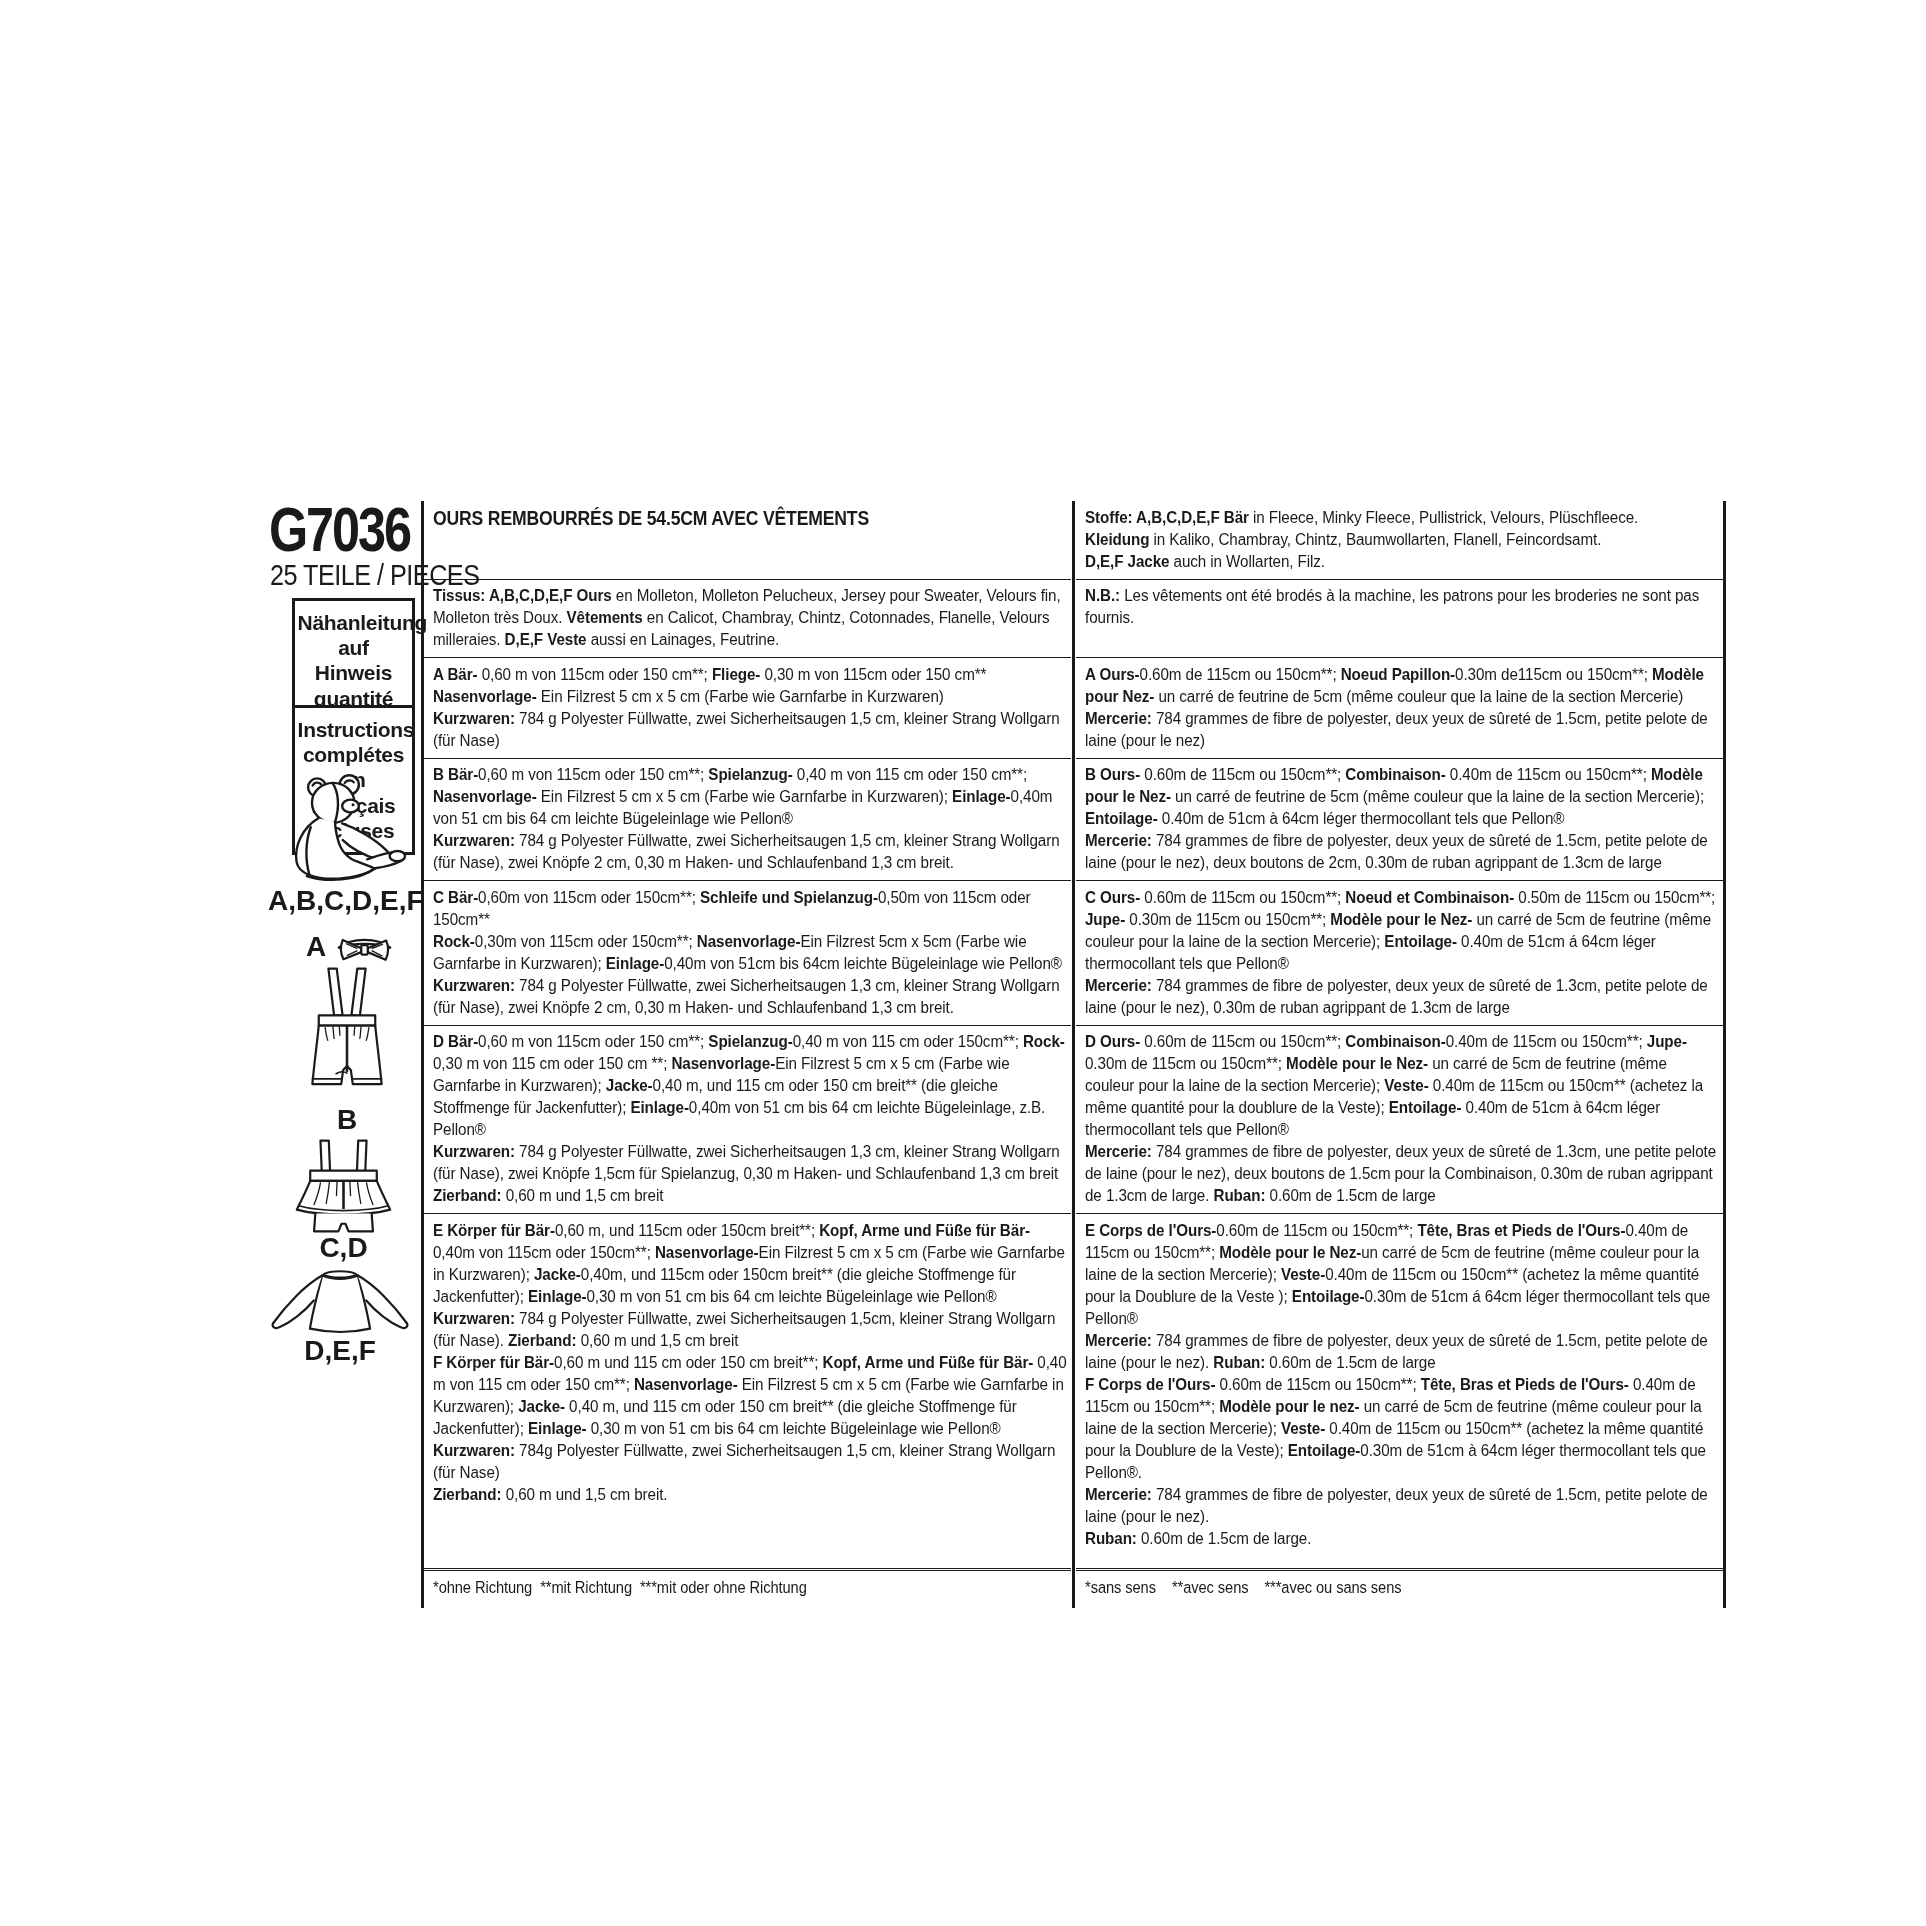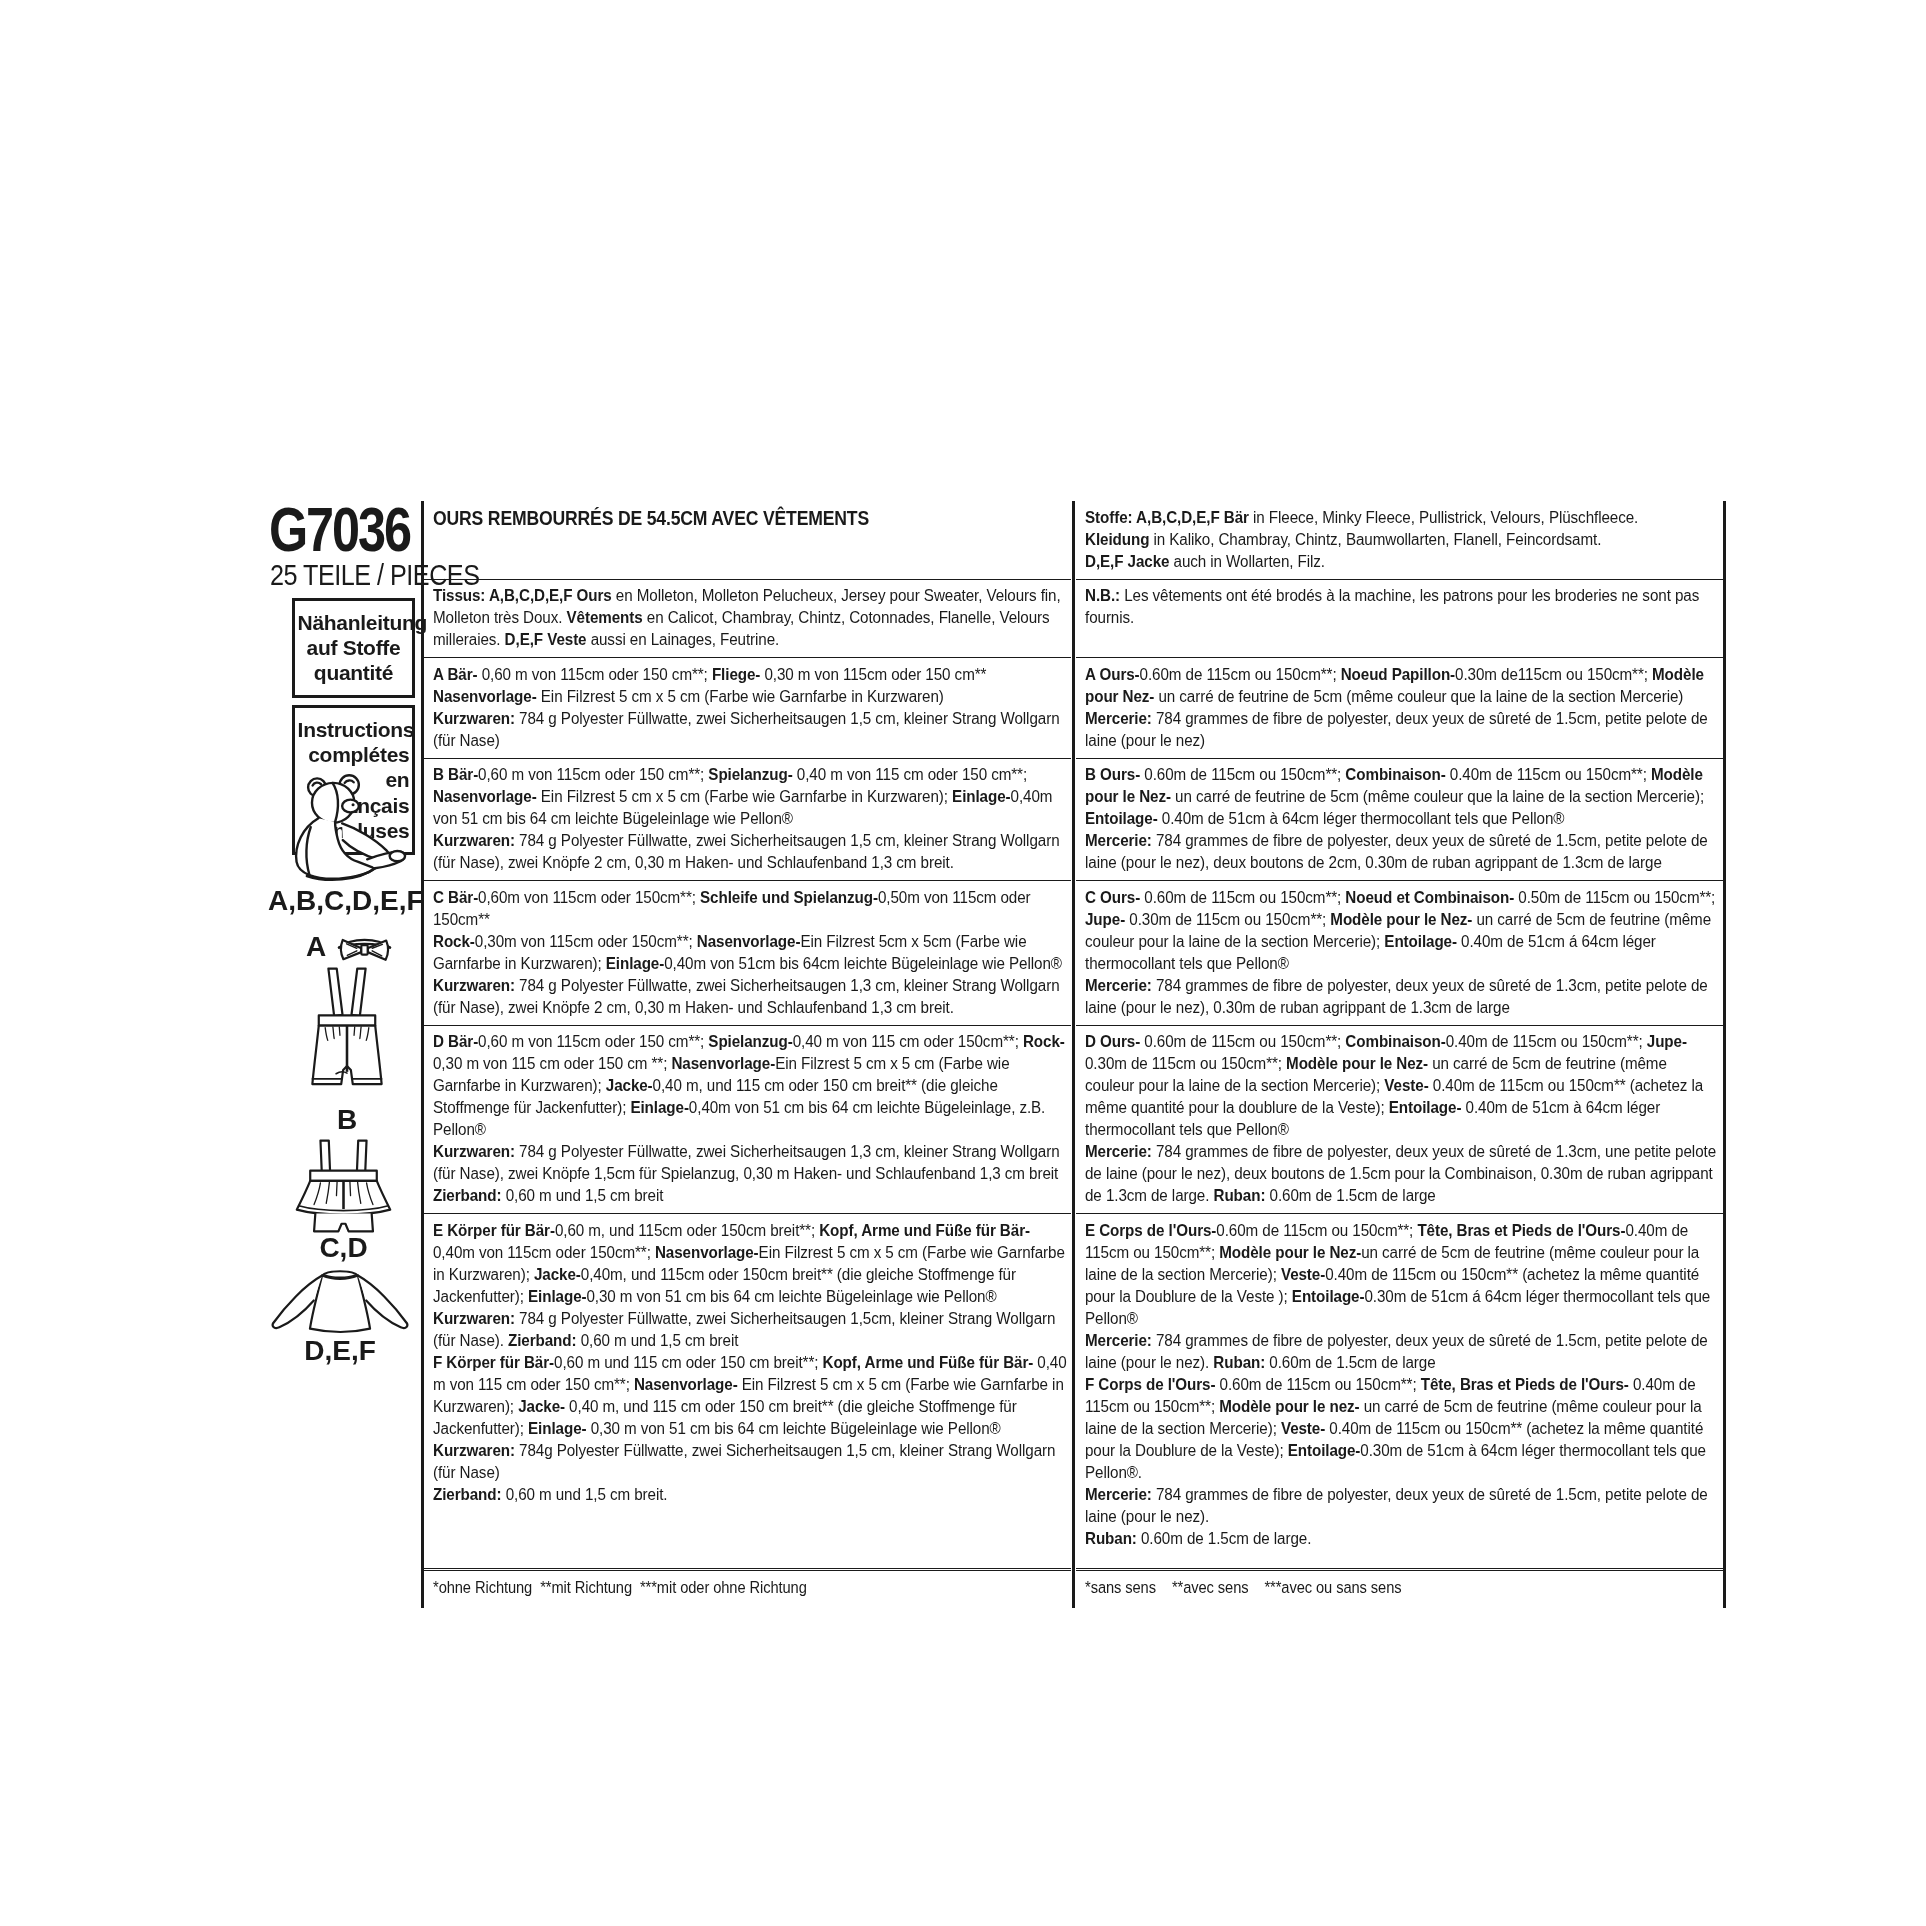--- a/index.html
+++ b/index.html
@@ -19,21 +19,21 @@
     position:absolute;left:254px;top:560px;font-size:30px;line-height:1;letter-spacing:-0.6px;
     transform:scaleX(.84);transform-origin:0 0;white-space:nowrap;
   }
   .notice-box{
     position:absolute;left:276px;width:123px;box-sizing:border-box;border:3.9px solid #1a1a1a;
     padding:9px 2.6px;text-align:center;font-weight:bold;font-size:21px;line-height:1.2;
     letter-spacing:-0.3px;background:#fff;
   }
   .notice-box span{display:block;}
   .box-de{top:598px;}
-  .box-fr{top:705px;text-align:right;}
+  .box-fr{top:705px;}
   .fig{position:absolute;}
   .fig svg{display:block;}
   .fig-label{
     position:absolute;font-weight:bold;font-size:28px;text-align:center;letter-spacing:0px;
     line-height:1;
   }
   .bow-row{position:absolute;left:290px;top:931px;display:flex;align-items:center;gap:9px;}
   .bow-row .fig-label{position:static;}
   line,path,ellipse,circle,rect{vector-effect:non-scaling-stroke;}
 
@@ -61,21 +61,21 @@
 </head>
 <body>
 
 <div class="sheet">
 
   <div class="code">G7036</div>
   <div class="pieces">25 TEILE / PIECES</div>
 
   <div class="notice-box box-de">
     <span>Nähanleitung</span>
-    <span>auf Stoffe</span>
+    <span>auf Hinweis</span>
     <span>quantité</span>
   </div>
   <div class="notice-box box-fr">
     <span>Instructions</span>
     <span>complétes</span>
     <span>en Français</span>
     <span>Incluses</span>
   </div>
 
   <div class="fig" style="left:265px;top:772px;">

